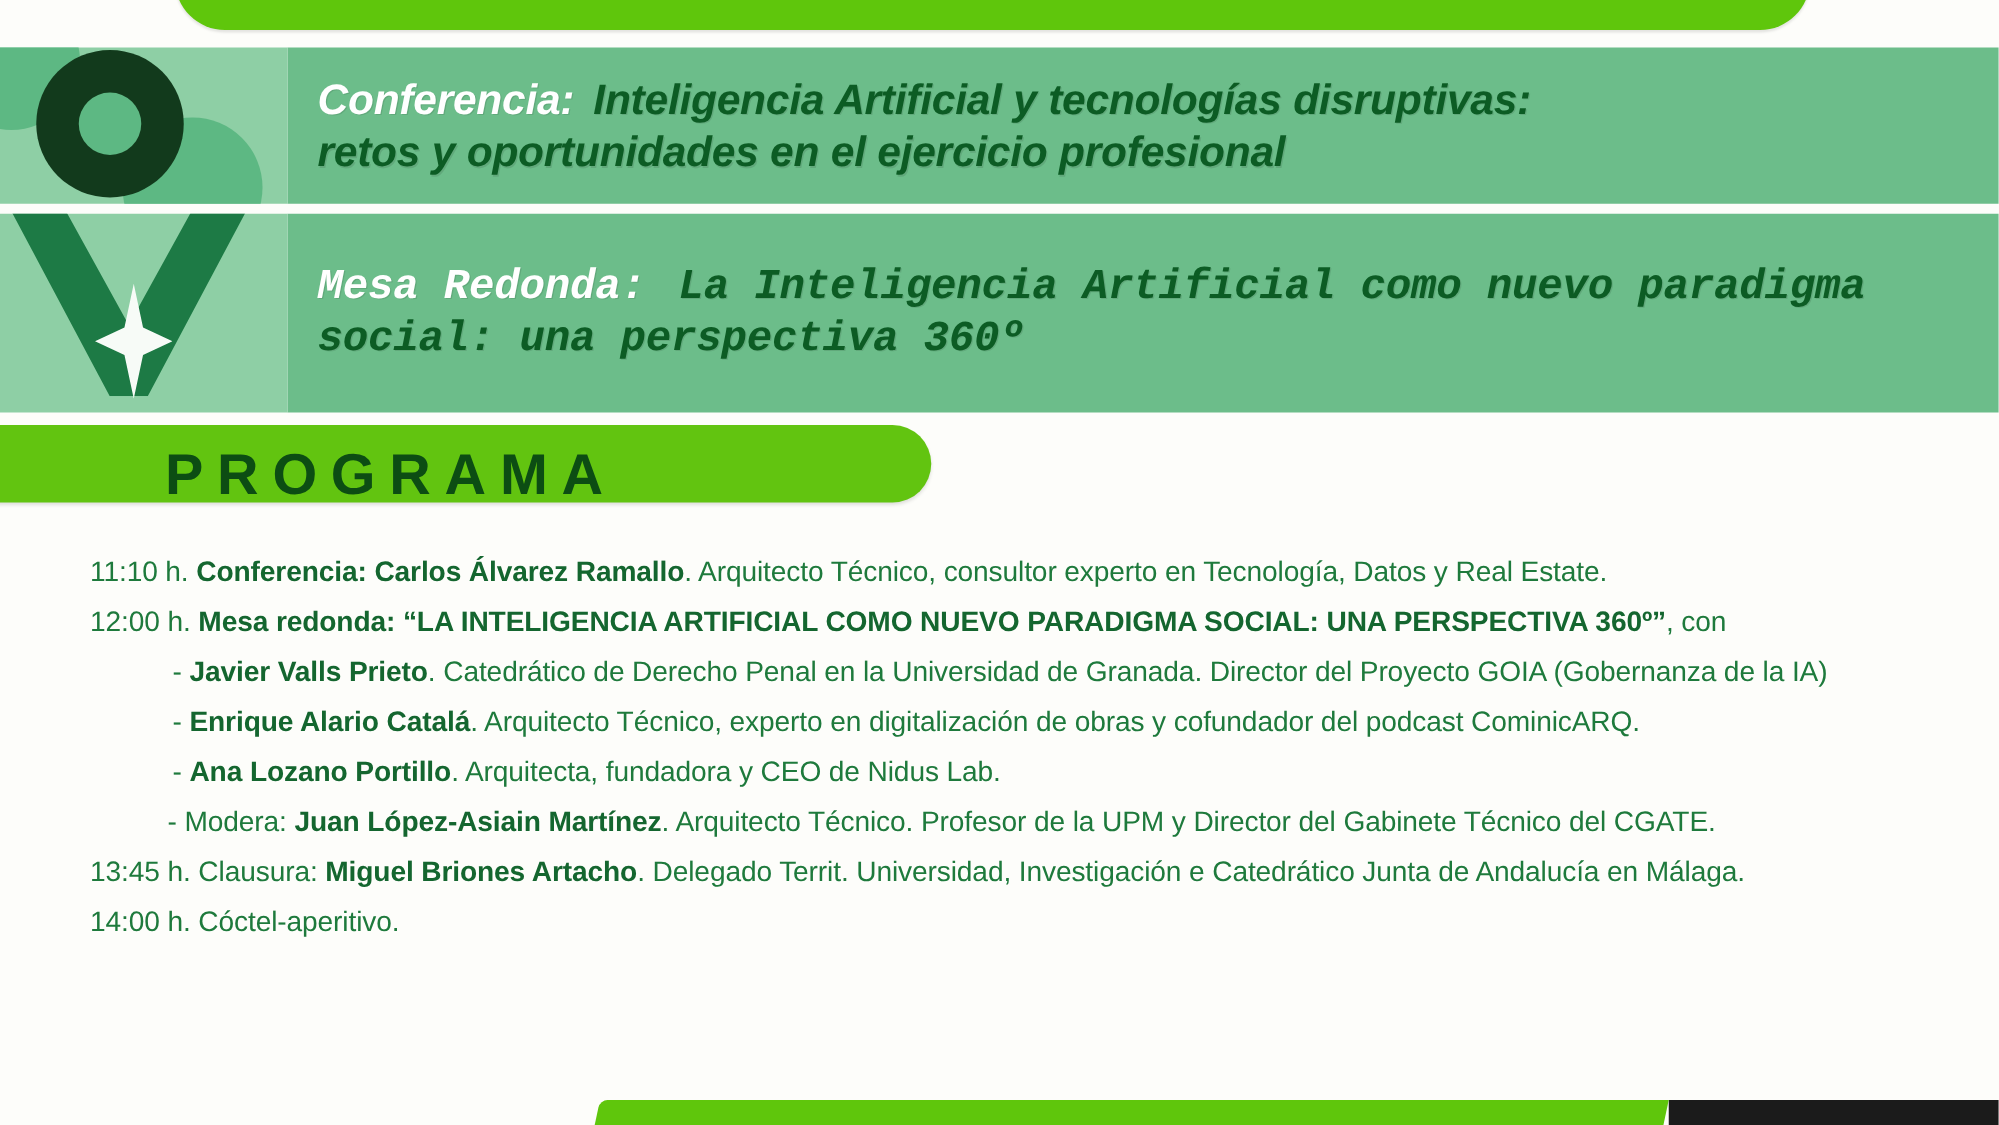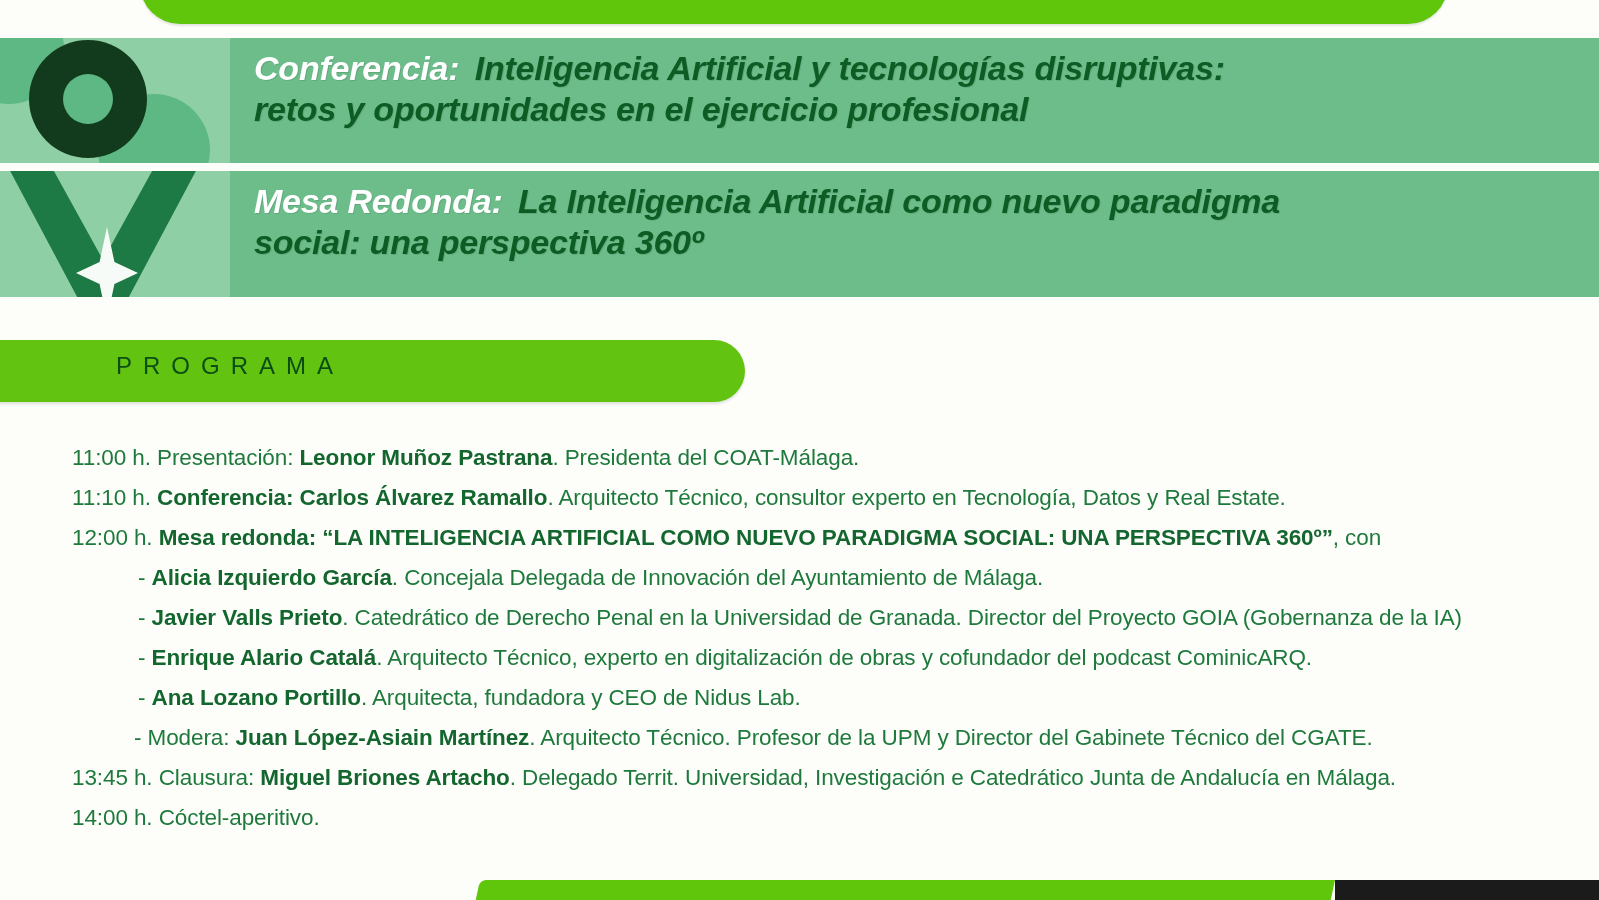--- a/index.html
+++ b/index.html
@@ -41,36 +41,37 @@
 
   
   .band-row {
     position: absolute;
     left: 0;
     width: 1599px;
     display: flex;
     align-items: stretch;
   }
   #band-conferencia { top: 38px;  height: 125px; }
-  #band-mesa        { top: 171px; height: 126px; }
+  #band-mesa        { top: 171px; height: 159px; font-family: Liberation Mono, monospace; }
 
   .band-deco {
     position: relative;
     width: 230px;
     flex: none;
     background: #8ecfa5;
     overflow: hidden;
   }
   .band-text {
     flex: 1 1 auto;
     background: #6cbd8a;
     padding: 10px 26px 8px 24px;
     box-sizing: border-box;
     display: flex;
     flex-direction: column;
+    justify-content: center;
   }
   .band-line {
     font-size: 34px;
     line-height: 1.22;
     font-weight: bold;
     font-style: italic;
     color: #0c5c24;
     letter-spacing: -0.2px;
     white-space: nowrap;
     text-shadow: 1px 1px 0 rgba(0,0,0,0.10);
@@ -131,24 +132,24 @@
     left: -60px;
     top: 340px;
     width: 805px;
     height: 62px;
     background: #62c410;
     border-radius: 31px;
     box-shadow: 0 2px 3px rgba(0,0,0,0.12);
   }
   #programa-label {
     position: absolute;
-    left: 116px;
+    left: 132px;
     top: 352px;
-    font-size: 24px;
-    font-weight: normal;
+    font-size: 46px;
+    font-weight: bold;
     color: #0c4d13;
     letter-spacing: 11px;
   }
 
   
   #programme {
     position: absolute;
     left: 72px;
     top: 438px;
     width: 1500px;
@@ -220,24 +221,22 @@
   <div class="band-text">
     <div class="band-line"><span class="band-lead">Mesa Redonda:</span><span> La Inteligencia Artificial como nuevo paradigma</span></div>
     <div class="band-line">social: una perspectiva 360º</div>
   </div>
 </div>
 
 <div id="programa-pill"></div>
 <div id="programa-label">PROGRAMA</div>
 
 <div id="programme">
-    <div class="prog-line"><span>11:00 h. </span><span>Presentación: </span><span class="b">Leonor Muñoz Pastrana</span><span>. Presidenta del COAT-Málaga.</span></div>
     <div class="prog-line"><span>11:10 h. </span><span class="b">Conferencia: </span><span class="b">Carlos Álvarez Ramallo</span><span>. Arquitecto Técnico, consultor experto en Tecnología, Datos y Real Estate.</span></div>
     <div class="prog-line"><span>12:00 h. </span><span class="b">Mesa redonda: </span><span class="b">“LA INTELIGENCIA ARTIFICIAL COMO NUEVO PARADIGMA SOCIAL: UNA PERSPECTIVA 360º”</span><span>, con</span></div>
-    <div class="prog-line sub"><span></span><span>- </span><span class="b">Alicia Izquierdo García</span><span>. Concejala Delegada de Innovación del Ayuntamiento de Málaga.</span></div>
     <div class="prog-line sub"><span></span><span>- </span><span class="b">Javier Valls Prieto</span><span>. Catedrático de Derecho Penal en la Universidad de Granada. Director del Proyecto GOIA (Gobernanza de la IA)</span></div>
     <div class="prog-line sub"><span></span><span>- </span><span class="b">Enrique Alario Catalá</span><span>. Arquitecto Técnico, experto en digitalización de obras y cofundador del podcast CominicARQ.</span></div>
     <div class="prog-line sub"><span></span><span>- </span><span class="b">Ana Lozano Portillo</span><span>. Arquitecta, fundadora y CEO de Nidus Lab.</span></div>
     <div class="prog-line sub sub-modera"><span></span><span>- Modera: </span><span class="b">Juan López-Asiain Martínez</span><span>. Arquitecto Técnico. Profesor de la UPM y Director del Gabinete Técnico del CGATE.</span></div>
     <div class="prog-line"><span>13:45 h. </span><span>Clausura: </span><span class="b">Miguel Briones Artacho</span><span>. Delegado Territ. Universidad, Investigación e Catedrático Junta de Andalucía en Málaga.</span></div>
     <div class="prog-line"><span>14:00 h. </span><span>Cóctel-aperitivo.</span><span class="b"></span><span></span></div>
   </div>
 
 <div id="bottom-bar">
   <div id="bottom-bar-green"></div>

